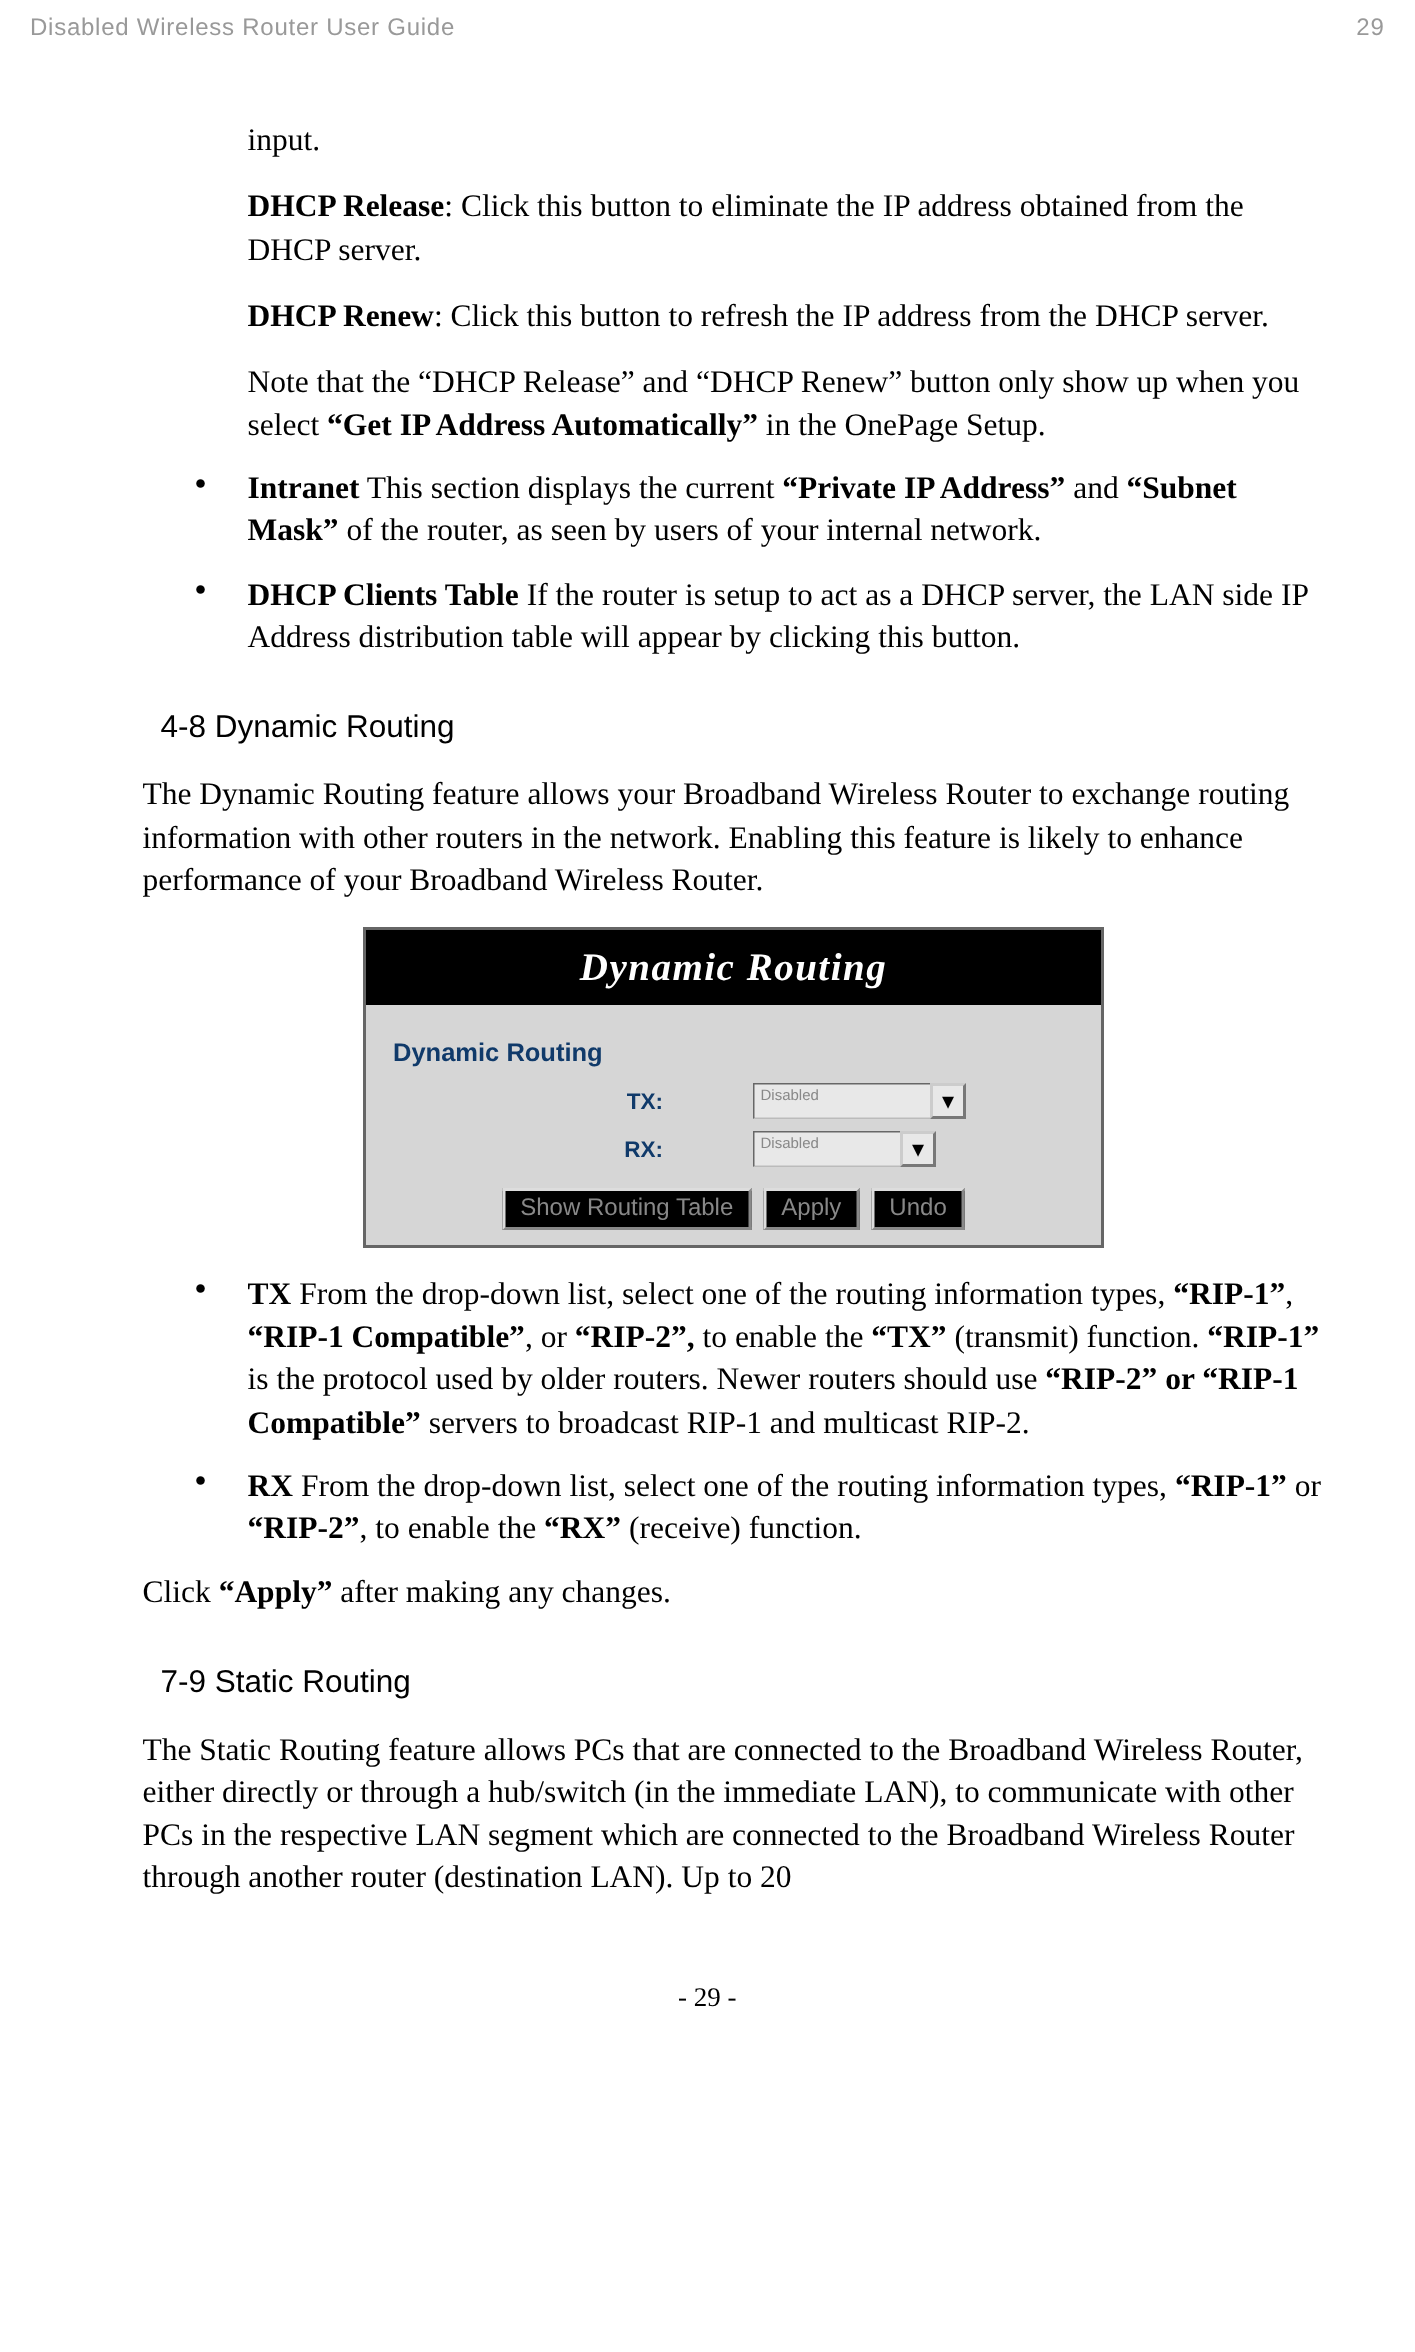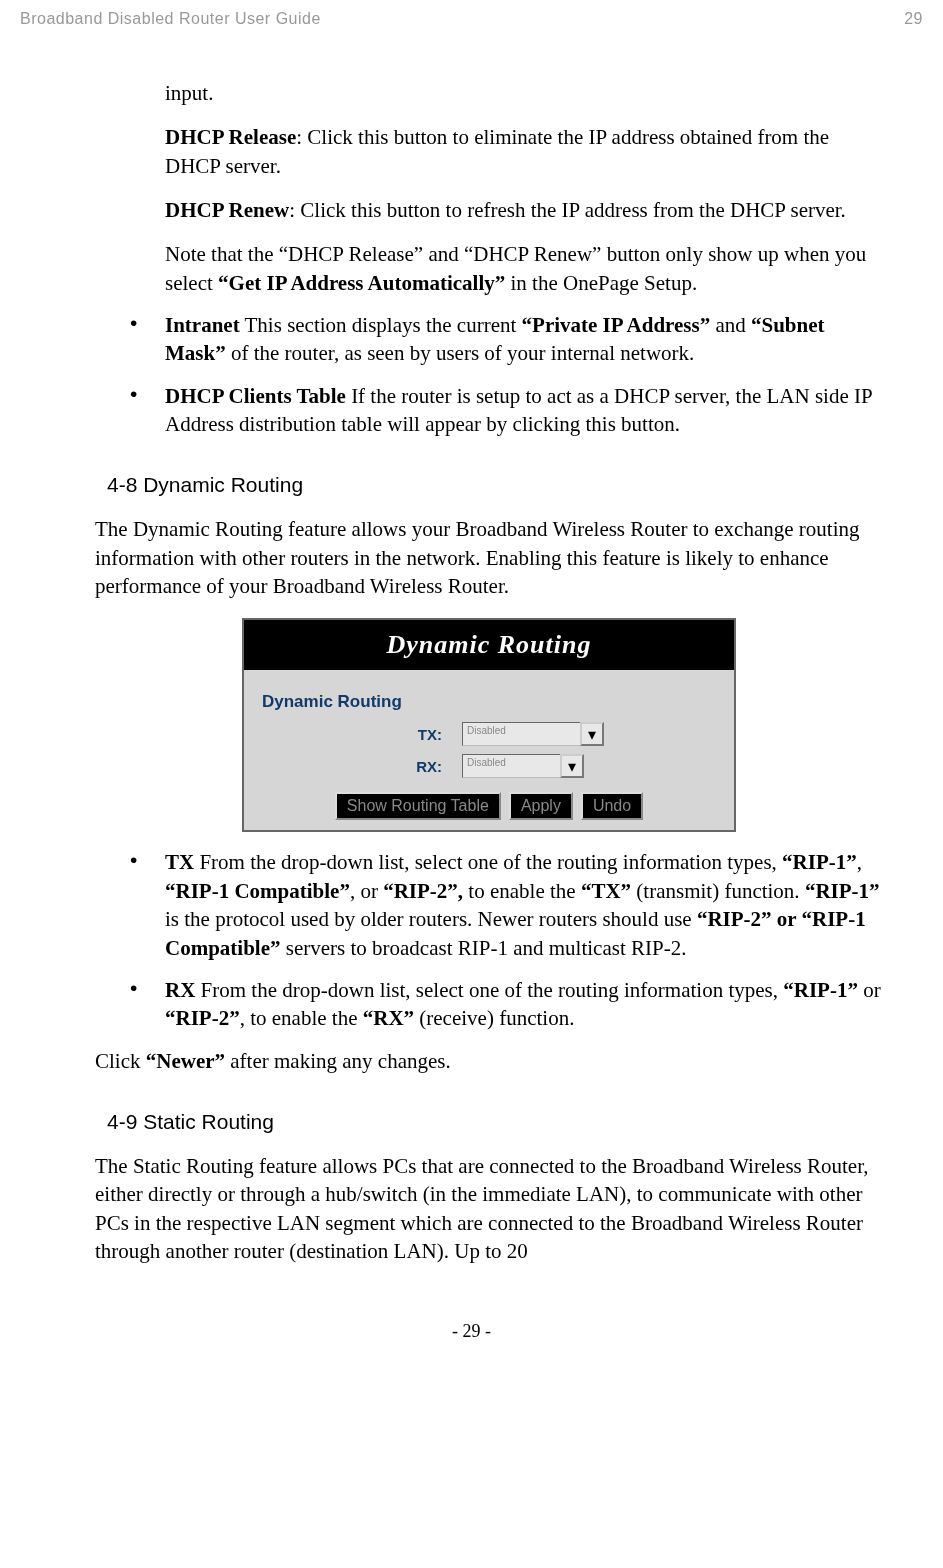--- a/index.html
+++ b/index.html
@@ -86,20 +86,21 @@
     .fig-heading {
       font-weight: bold;
       color: #103a6a;
       font-size: 17px;
       margin-bottom: 10px;
     }
     .fig-row {
       display: flex;
       align-items: center;
       margin-bottom: 8px;
+      gap: 40px;
     }
     .fig-label {
       width: 200px;
       text-align: right;
       font-weight: bold;
       color: #103a6a;
       font-size: 15px;
       padding-right: 20px;
       padding-left: 30px;
       box-sizing: border-box;
@@ -145,21 +146,21 @@
       justify-content:center;
       margin-left:-2px;
       vertical-align:top;
     }
     .sel-wrap { display:flex; align-items:stretch; }
   </style>
 </head>
 <body>
 
 <div class="header">
-  <span>Broadband Disabled Router User Guide</span>
+  <span>Disabled Wireless Router User Guide</span>
   <span>29</span>
 </div>
 
 <div class="content">
 
   <div class="indent">
     <p>input.</p>
 
     <p>
       <b>DHCP Release</b><span>: Click this button to eliminate the IP address obtained from the DHCP server.</span>
@@ -228,22 +229,22 @@
   </div>
 
   <div class="bullet" style="margin-left:35px;">
     <div class="bullet-marker">•</div>
     <div class="bullet-body">
       <b>RX</b><span> From the drop-down list, select one of the routing information types, </span><b>“RIP-1”</b><span> or </span><b>“RIP-2”</b><span>, to enable the </span><b>“RX”</b><span> (receive) function.</span>
     </div>
   </div>
 
   <div class="body-text">
-    <span>Click </span><b>“Newer”</b><span> after making any changes.</span>
-  </div>
-
-  <div class="section-heading">4-9 Static Routing</div>
+    <span>Click </span><b>“Apply”</b><span> after making any changes.</span>
+  </div>
+
+  <div class="section-heading">7-9 Static Routing</div>
 
   <div class="body-text">The Static Routing feature allows PCs that are connected to the Broadband Wireless Router, either directly or through a hub/switch (in the immediate LAN), to communicate with other PCs in the respective LAN segment which are connected to the Broadband Wireless Router through another router (destination LAN). Up to 20</div>
 
 </div>
 
 <div class="footer">- 29 -</div>
 
 </body></html>

